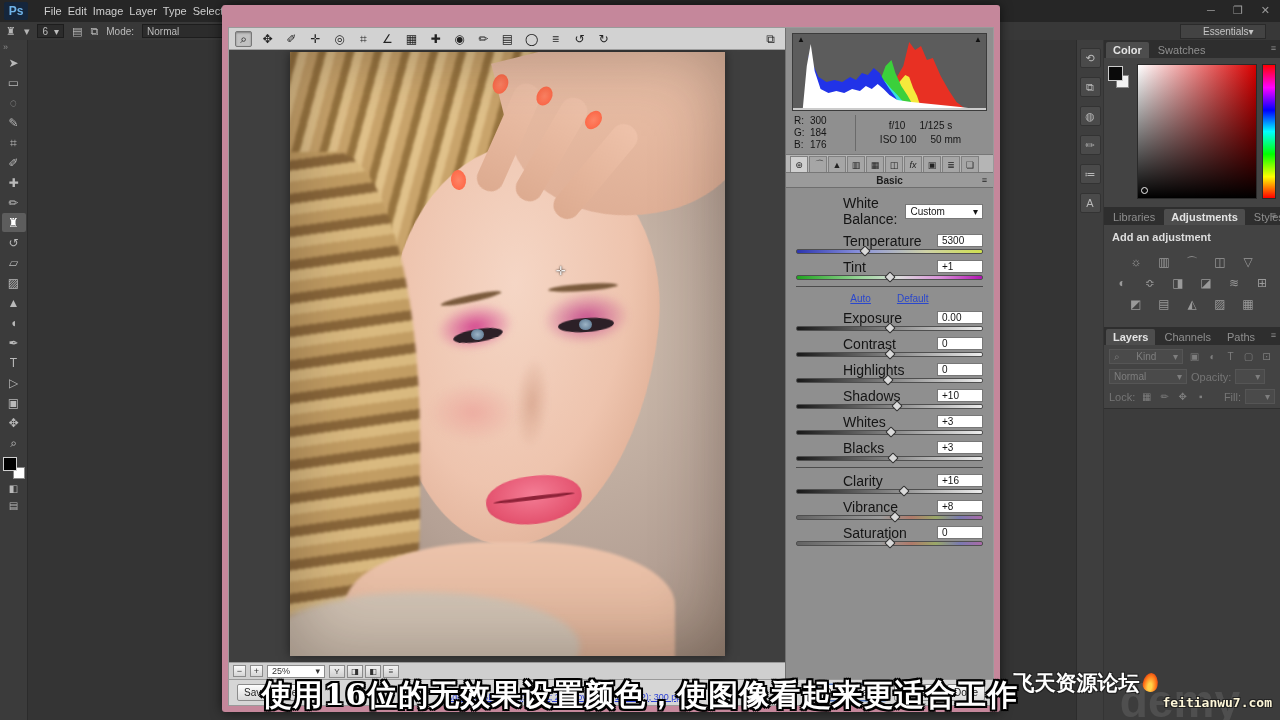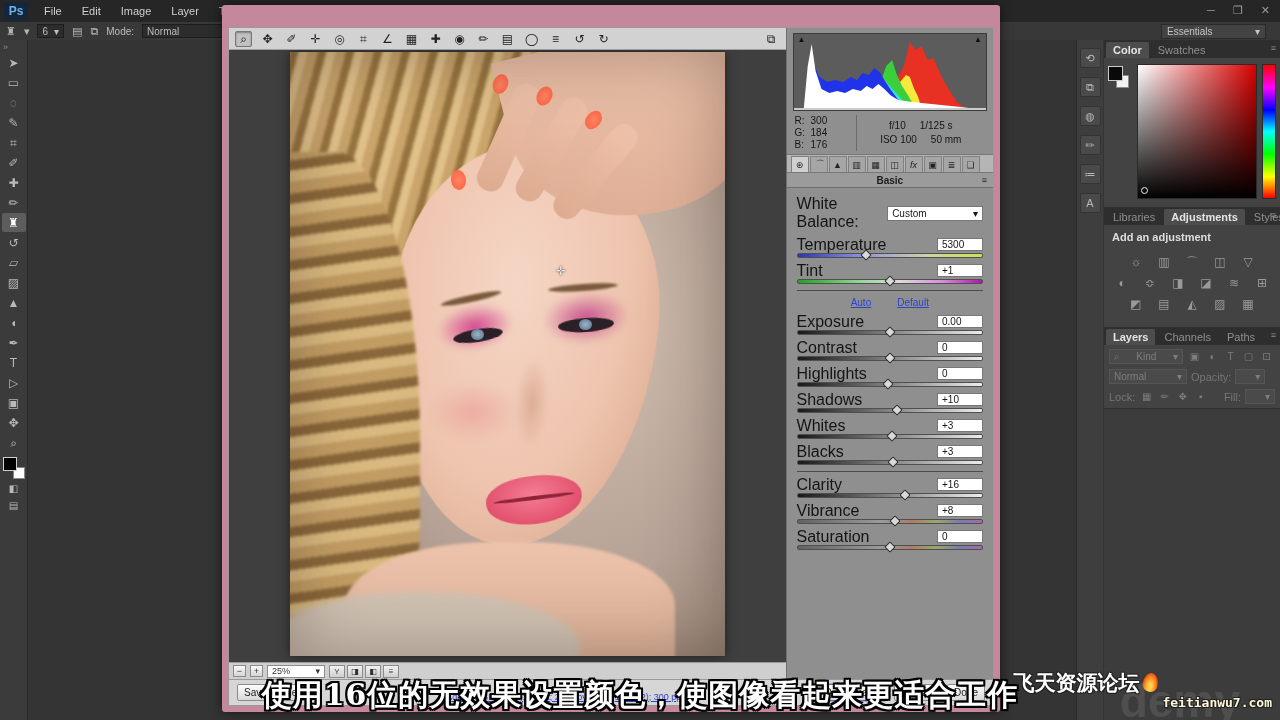--- a/index.html
+++ b/index.html
@@ -11,22 +11,22 @@
     display:flex;align-items:center;gap:14px;padding-left:4px;color:#cfcfcf;font-size:11px;z-index:2;}
   #ps-logo{width:24px;height:18px;background:#15263c;color:#6fb3e8;font-weight:bold;font-size:12px;
     display:flex;align-items:center;justify-content:center;border-radius:2px;}
   .menu-item{padding:0 2px;cursor:default;}
   #winctl{position:absolute;right:10px;top:0;height:20px;display:flex;gap:18px;color:#9a9a9a;font-size:11px;align-items:center;z-index:3;}
   #optionsbar{position:absolute;left:0;top:22px;width:1280px;height:18px;background:#383838;
     display:flex;align-items:center;gap:8px;padding-left:6px;color:#bdbdbd;font-size:10px;z-index:2;}
   .opt-ic{color:#b5b5b5;font-size:11px;}
   .opt-box{background:#2c2c2c;border:1px solid #1d1d1d;padding:0 4px;height:14px;display:flex;align-items:center;gap:6px;}
   #mode-select{width:92px;justify-content:space-between;}
-  #workspace{position:absolute;right:14px;top:24px;width:105px;height:15px;background:#434343;border:1px solid #2a2a2a;
-    color:#c5c5c5;font-size:10px;display:flex;align-items:center;justify-content:space-between;padding:0 5px;z-index:3;}
+  #workspace{position:absolute;right:14px;top:24px;width:86px;height:15px;background:#434343;border:1px solid #2a2a2a;
+    color:#c5c5c5;font-size:10px;display:flex;align-items:center;justify-content:space-between;padding:0 22px;z-index:3;}
 
   #toolcol{position:absolute;left:0;top:40px;width:28px;height:680px;background:#3b3b3b;border-right:1px solid #2b2b2b;
     display:flex;flex-direction:column;align-items:center;padding-top:12px;gap:1px;z-index:2;}
   #toolcol .chev{color:#8a8a8a;font-size:9px;align-self:flex-start;margin-left:3px;margin-top:-10px;}
   .tool{width:24px;height:19px;display:flex;align-items:center;justify-content:center;color:#b9b9b9;font-size:12px;border-radius:2px;}
   .tool.active{background:#5d5d5d;color:#fff;}
   #swatches{position:relative;width:22px;height:22px;margin-top:4px;}
   #fg-swatch{position:absolute;left:0;top:0;width:14px;height:14px;background:#000;border:1px solid #cfcfcf;z-index:2;}
   #bg-swatch{position:absolute;right:0;bottom:0;width:12px;height:12px;background:#fff;border:1px solid #888;}
   .tool.small{height:16px;font-size:10px;}
@@ -125,21 +125,21 @@
   .acrtab.active{background:#d0d0d0;}
   #basic-hdr{height:15px;display:flex;align-items:center;justify-content:center;position:relative;
     border-bottom:1px solid #6e6e6e;font-size:10px;font-weight:bold;color:#1d1d1d;background:#9b9b9b;}
   #basic-hdr .mglyph{position:absolute;right:6px;font-weight:normal;font-size:9px;}
   #sliders{padding:7px 10px 0;}
   #wb-row{display:flex;align-items:center;justify-content:space-between;margin-bottom:7px;}
   #wb-select{width:112px;height:15px;background:#fff;border:1px solid #777;display:flex;align-items:center;
     justify-content:space-between;padding:0 4px;font-size:10px;}
   .srow{margin-bottom:6px;}
   .srow-top{display:flex;align-items:center;justify-content:space-between;height:13px;margin-bottom:2px;}
-  .slab{font-size:16px;color:#141414;}
+  .slab{font-size:14px;color:#141414;margin-left:47px;}
   .sval{width:46px;height:13px;background:#fff;border:1px solid #777;font-size:10px;display:flex;
     align-items:center;padding-left:4px;}
   .strack{position:relative;height:5px;border:1px solid #4f4f4f;border-radius:2px;
     background:linear-gradient(90deg,#191919,#ededed);}
   .strack.temp{background:linear-gradient(90deg,#2c35b0,#8d95dd 35%,#cfd2a6 70%,#cfe04e);}
   .strack.tint{background:linear-gradient(90deg,#1fa41f,#9cd69c 35%,#dcdcdc 55%,#d98fd9 78%,#b112b1);}
   .strack.vib{background:linear-gradient(90deg,#636363,#9a9a9a 45%,#b07a6a 62%,#9aa868 75%,#7a7ab0 88%,#aa6aa8);}
   .sthumb{position:absolute;top:-3px;width:8px;height:8px;background:#d9d9d9;border:1px solid #333;
     border-radius:1px;transform:translateX(-50%) rotate(45deg);}
   .sdivider{border-top:1px solid #4c4c4c;margin:6px 0;}
@@ -199,21 +199,21 @@
   #wm-flame{width:15px;height:19px;border-radius:50% 50% 50% 50%/62% 62% 38% 38%;transform:rotate(10deg);
     background:radial-gradient(ellipse at 50% 72%,#ffd24a 18%,#ff7a1a 55%,#d52f0e 85%);}
   #wm-site{font-size:13px;font-weight:bold;color:#fdf6d8;font-family:"DejaVu Sans Mono","Liberation Mono",monospace;
     text-shadow:-1px -1px 0 #222,1px -1px 0 #222,-1px 1px 0 #222,1px 1px 0 #222;margin-top:40px;}
 </style>
 </head>
 <body>
 
 <div id="menubar">
   <div id="ps-logo">Ps</div>
-  <div id="menu-items" style="display:flex;gap:16px;">
+  <div id="menu-items" style="display:flex;gap:2px;">
       <span class="menu-item">File</span>
       <span class="menu-item">Edit</span>
       <span class="menu-item">Image</span>
       <span class="menu-item">Layer</span>
       <span class="menu-item">Type</span>
       <span class="menu-item">Select</span>
       <span class="menu-item">Filter</span>
     </div>
 </div>
 <div id="winctl">

